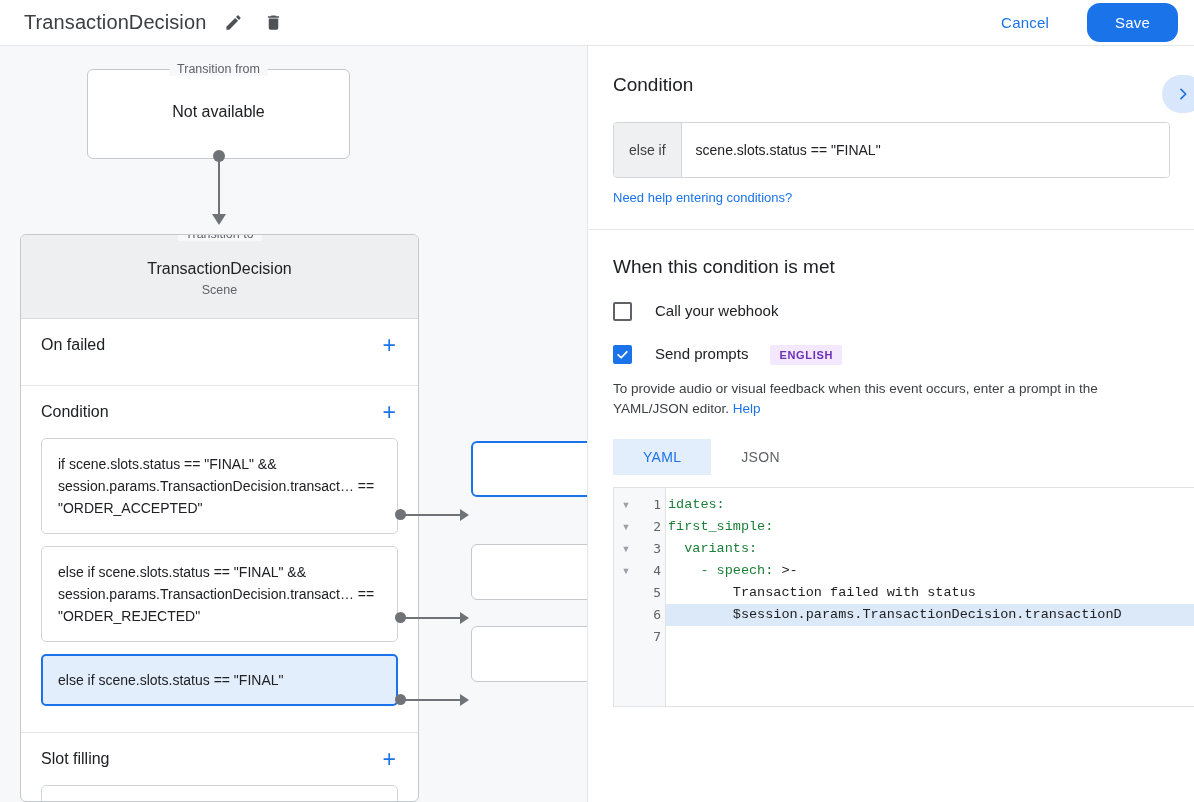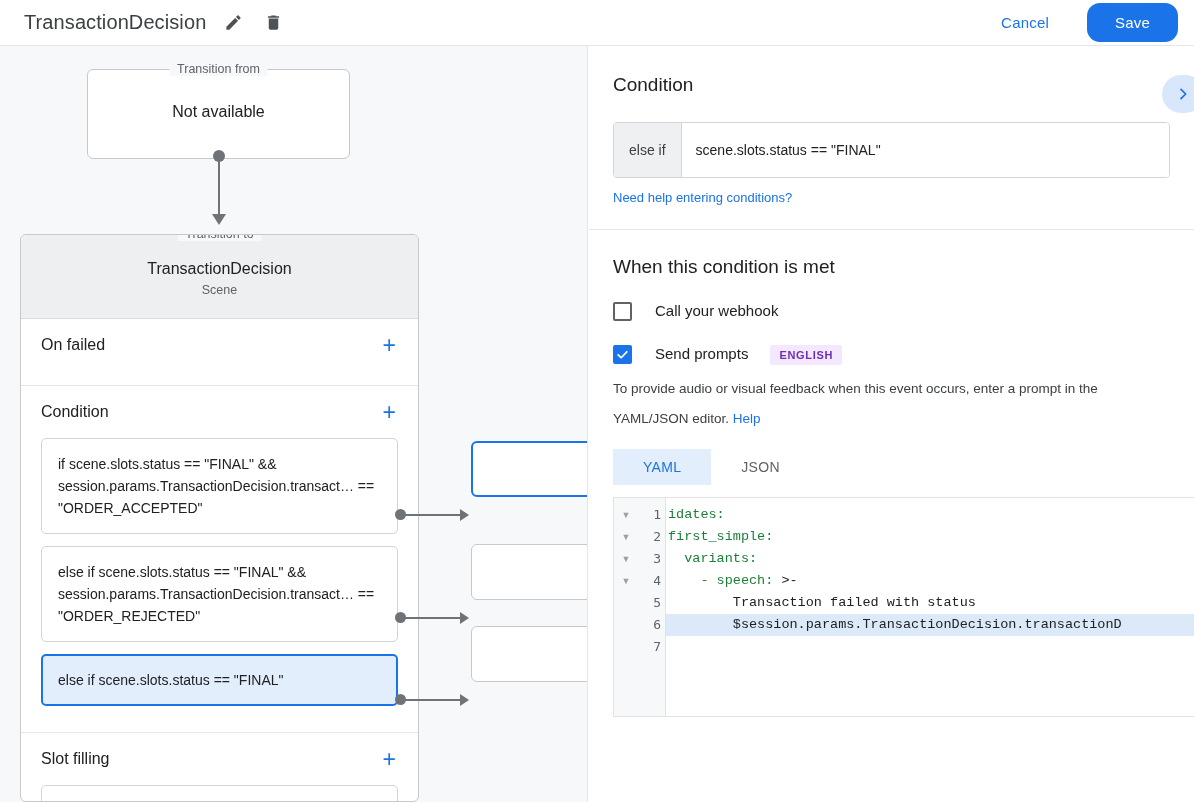--- a/index.html
+++ b/index.html
@@ -420,21 +420,21 @@
           <svg width="13" height="13" viewBox="0 0 24 24" fill="none" stroke-width="3.2" stroke-linecap="round" stroke-linejoin="round">
               <path d="M4 12.5l5.5 5.5L20 7"></path>
             </svg>
         </div>
         <span class="check-label">Send prompts</span>
         <span class="lang-badge">ENGLISH</span>
       </div>
 
       <div class="help-paragraph">
         <span>To provide audio or visual feedback when this event occurs, enter a prompt in the YAML/JSON editor.</span>
-        <a class="help-link" style="margin-top:10px; font-size:13.5px;">Help</a>
+        <a class="help-link" style="margin-top:0; font-size:13.5px;">Help</a>
       </div>
 
       <div class="tabs">
         <div class="tab active">YAML</div>
         <div class="tab">JSON</div>
       </div>
     </div>
 
     <div style="padding-left:24px;">
       <div class="editor">

